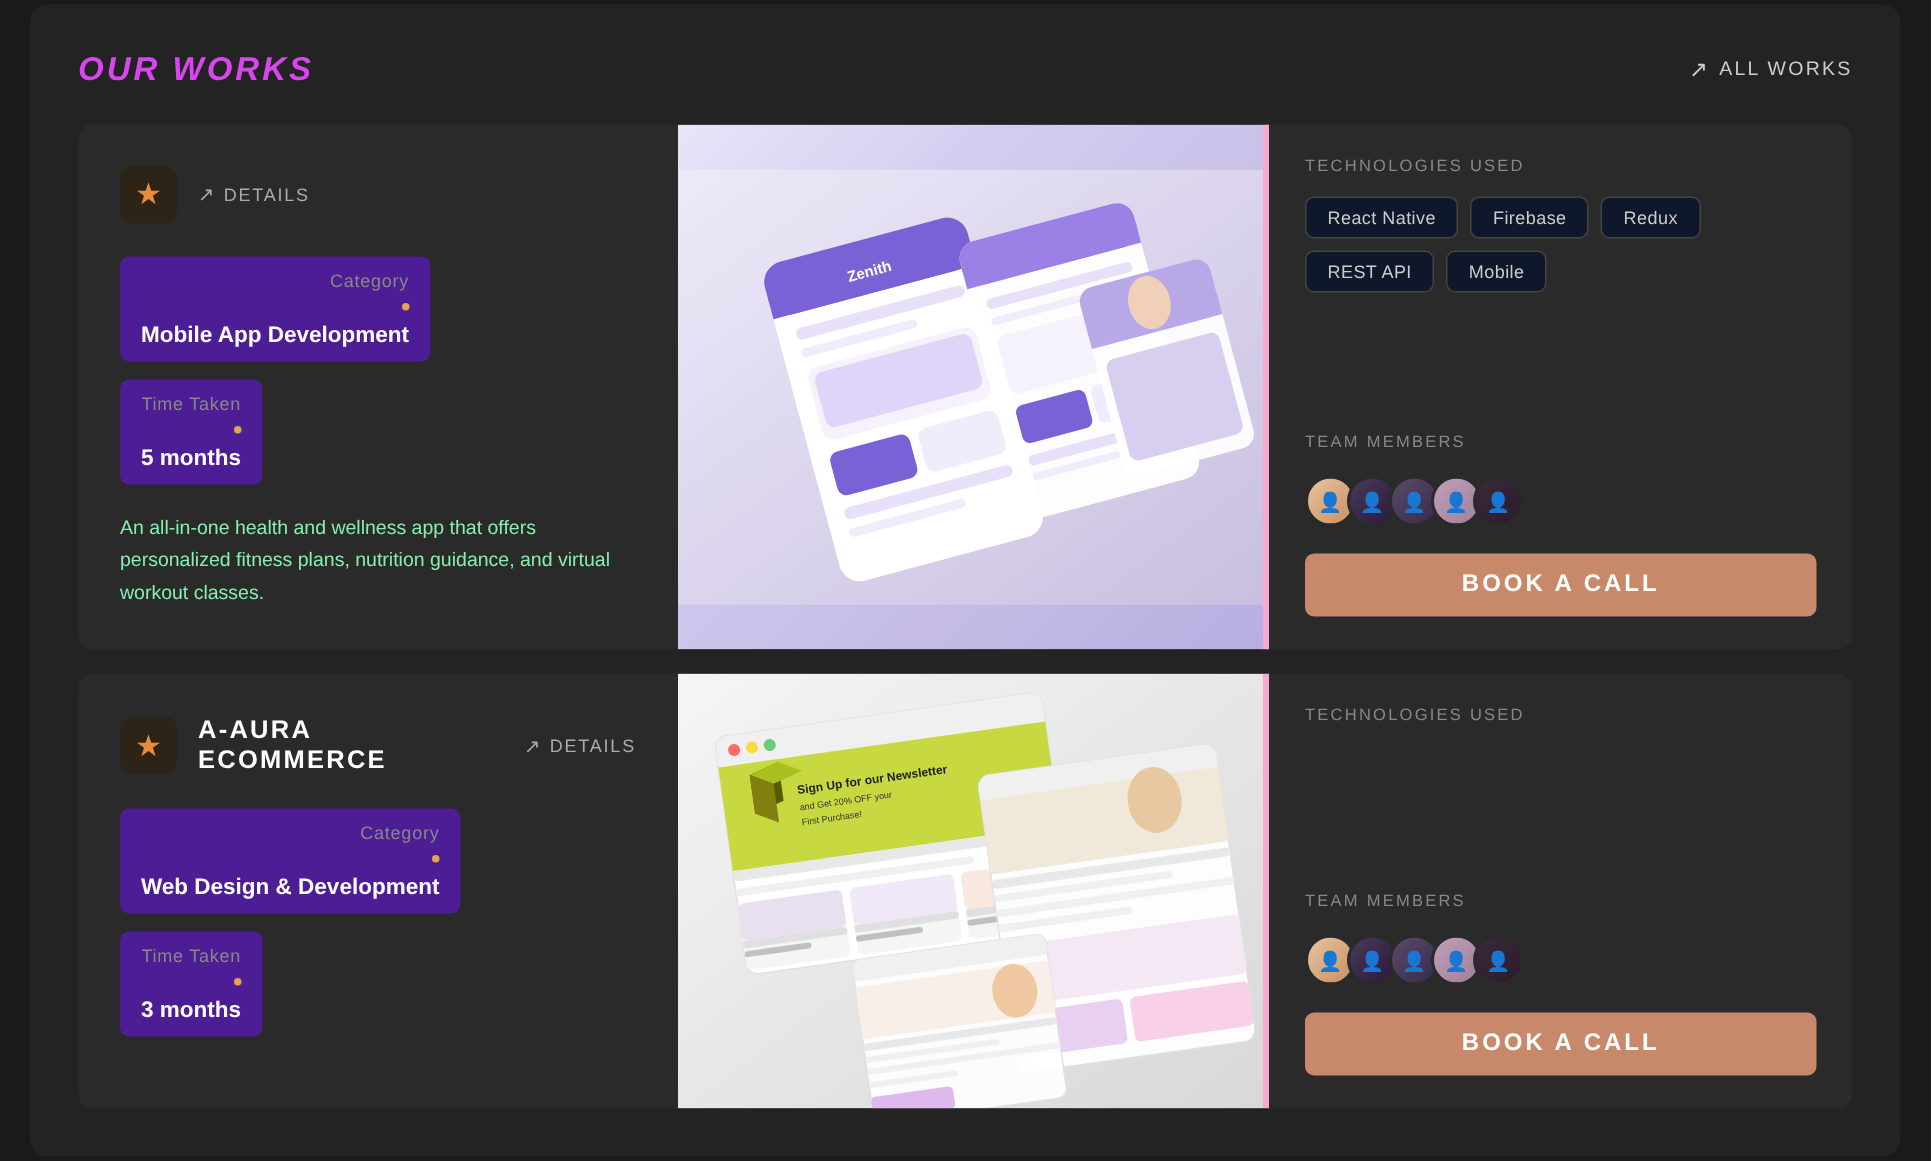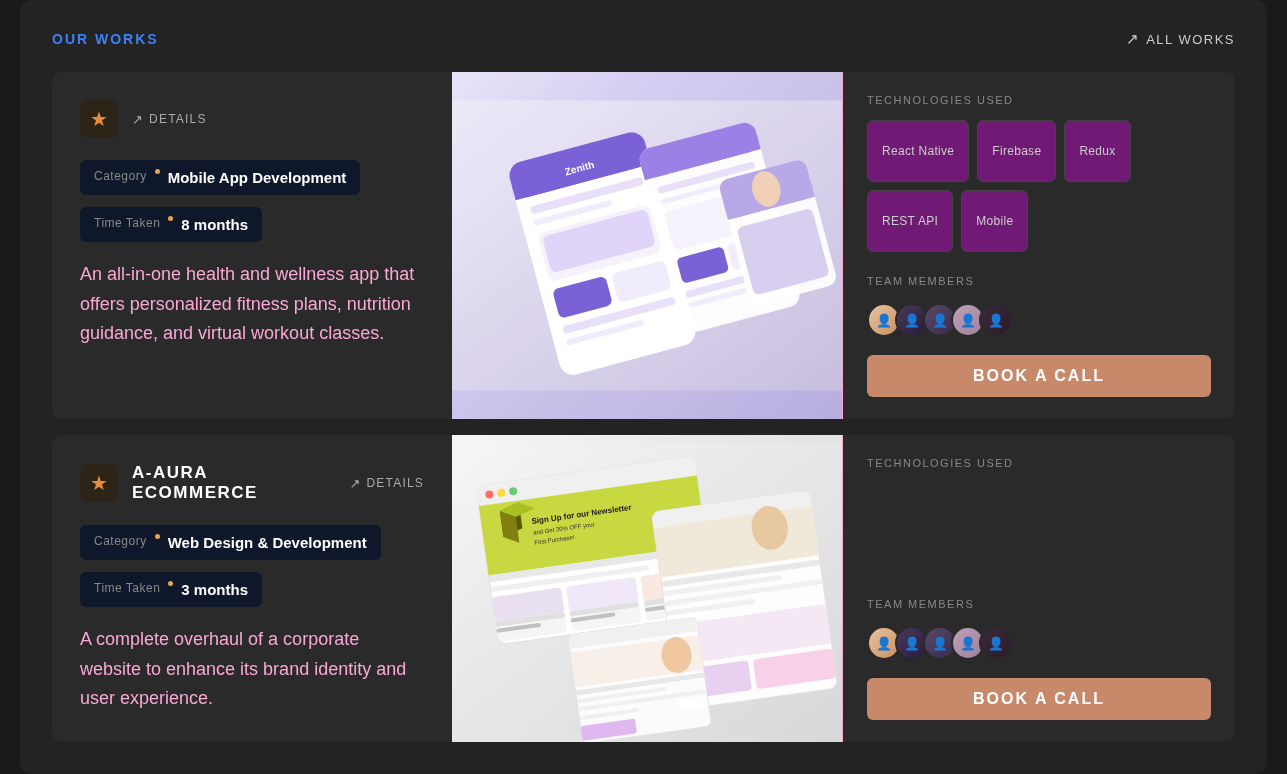--- a/index.html
+++ b/index.html
@@ -18,24 +18,25 @@
       border-radius: 12px;
       padding: 30px 32px 32px;
     }
     .header {
       display: flex;
       align-items: center;
       justify-content: space-between;
       margin-bottom: 24px;
     }
     .header-title {
-      font-size: 14px;
+      font-size: 22px;
       font-weight: 700;
       letter-spacing: 2px;
-      color: #3b82f6;
+      color: #d946ef;
+      font-style: italic;
     }
     .all-works-link {
       display: flex;
       align-items: center;
       gap: 6px;
       color: #ccc;
       font-size: 13px;
       letter-spacing: 1.5px;
       cursor: pointer;
     }
@@ -97,48 +98,49 @@
       letter-spacing: 1.2px;
       cursor: pointer;
       white-space: nowrap;
     }
     .details-arrow {
       font-size: 13px;
       color: #aaa;
     }
     .meta-row {
       display: flex;
-      align-items: flex-start;
+      align-items: flex-end;
       gap: 8px;
-      background: #0f172a;
+      background: #4c1d95;
       border-radius: 6px;
       padding: 9px 14px;
       margin-bottom: 12px;
       width: fit-content;
+      flex-direction: column;
     }
     .meta-label {
       font-size: 12px;
       color: #888;
       letter-spacing: 0.5px;
     }
     .meta-dot {
       width: 5px;
       height: 5px;
       border-radius: 50%;
       background: #e8a44a;
       display: inline-block;
     }
     .meta-value {
       font-size: 15px;
       color: #fff;
       font-weight: 700;
     }
     .card-desc {
-      font-size: 18px;
-      color: #f9a8d4;
+      font-size: 13px;
+      color: #86efac;
       line-height: 1.65;
       margin-top: 6px;
     }
     .card-image {
       overflow: hidden;
       position: relative;
     }
     
     .fitness-mockup {
       width: 100%;
@@ -157,21 +159,21 @@
       background: linear-gradient(135deg, #f5f5f5 0%, #e8e8e8 40%, #d8d8d8 100%);
       display: flex;
       align-items: center;
       justify-content: center;
       position: relative;
       overflow: hidden;
     }
     .card-right {
       padding: 22px 24px;
       background: #2a2a2a;
-      border-left: 1px solid #f9a8d4;
+      border-left: 4px solid #f9a8d4;
       display: flex;
       flex-direction: column;
       justify-content: space-between;
     }
     .tech-section {
       margin-bottom: 0;
     }
     .section-label {
       font-size: 11px;
       color: #888;
@@ -179,24 +181,24 @@
       margin-bottom: 14px;
       font-weight: 500;
     }
     .tech-tags {
       display: flex;
       flex-wrap: wrap;
       gap: 8px;
       margin-bottom: 12px;
     }
     .tech-tag {
-      background: #701a75;
+      background: #0f172a;
       border: 1px solid #444;
       border-radius: 6px;
-      padding: 23px 14px;
+      padding: 6px 14px;
       font-size: 12px;
       color: #ccc;
       letter-spacing: 0.3px;
       white-space: nowrap;
     }
     .team-section {
       margin-top: 11px;
     }
     .team-row {
       display: flex;
@@ -272,21 +274,21 @@
           </div>
         </div>
         <div class="meta-row">
           <span class="meta-label">Category</span>
           <span class="meta-dot"></span>
           <span class="meta-value">Mobile App Development</span>
         </div>
         <div class="meta-row">
           <span class="meta-label">Time Taken</span>
           <span class="meta-dot"></span>
-          <span class="meta-value">8 months</span>
+          <span class="meta-value">5 months</span>
         </div>
         <p class="card-desc">An all-in-one health and wellness app that offers personalized fitness plans, nutrition guidance, and virtual workout classes.</p>
       </div>
 
       <div class="card-image">
         <div class="fitness-mockup">
           <svg class="mockup-svg" viewBox="0 0 390 290" xmlns="http://www.w3.org/2000/svg">
             <defs>
               <linearGradient id="bg1" x1="0%" y1="0%" x2="100%" y2="100%">
                 <stop offset="0%" style="stop-color:#ede9f8"></stop>
@@ -374,21 +376,20 @@
         <div class="meta-row">
           <span class="meta-label">Category</span>
           <span class="meta-dot"></span>
           <span class="meta-value">Web Design &amp; Development</span>
         </div>
         <div class="meta-row">
           <span class="meta-label">Time Taken</span>
           <span class="meta-dot"></span>
           <span class="meta-value">3 months</span>
         </div>
-        <p class="card-desc">A complete overhaul of a corporate website to enhance its brand identity and user experience.</p>
       </div>
 
       <div class="card-image">
         <div class="ecommerce-mockup">
           <svg class="mockup-svg" viewBox="0 0 390 290" xmlns="http://www.w3.org/2000/svg">
             <defs>
               <linearGradient id="bg2" x1="0%" y1="0%" x2="100%" y2="100%">
                 <stop offset="0%" style="stop-color:#f5f5f5"></stop>
                 <stop offset="100%" style="stop-color:#d8d8d8"></stop>
               </linearGradient>

